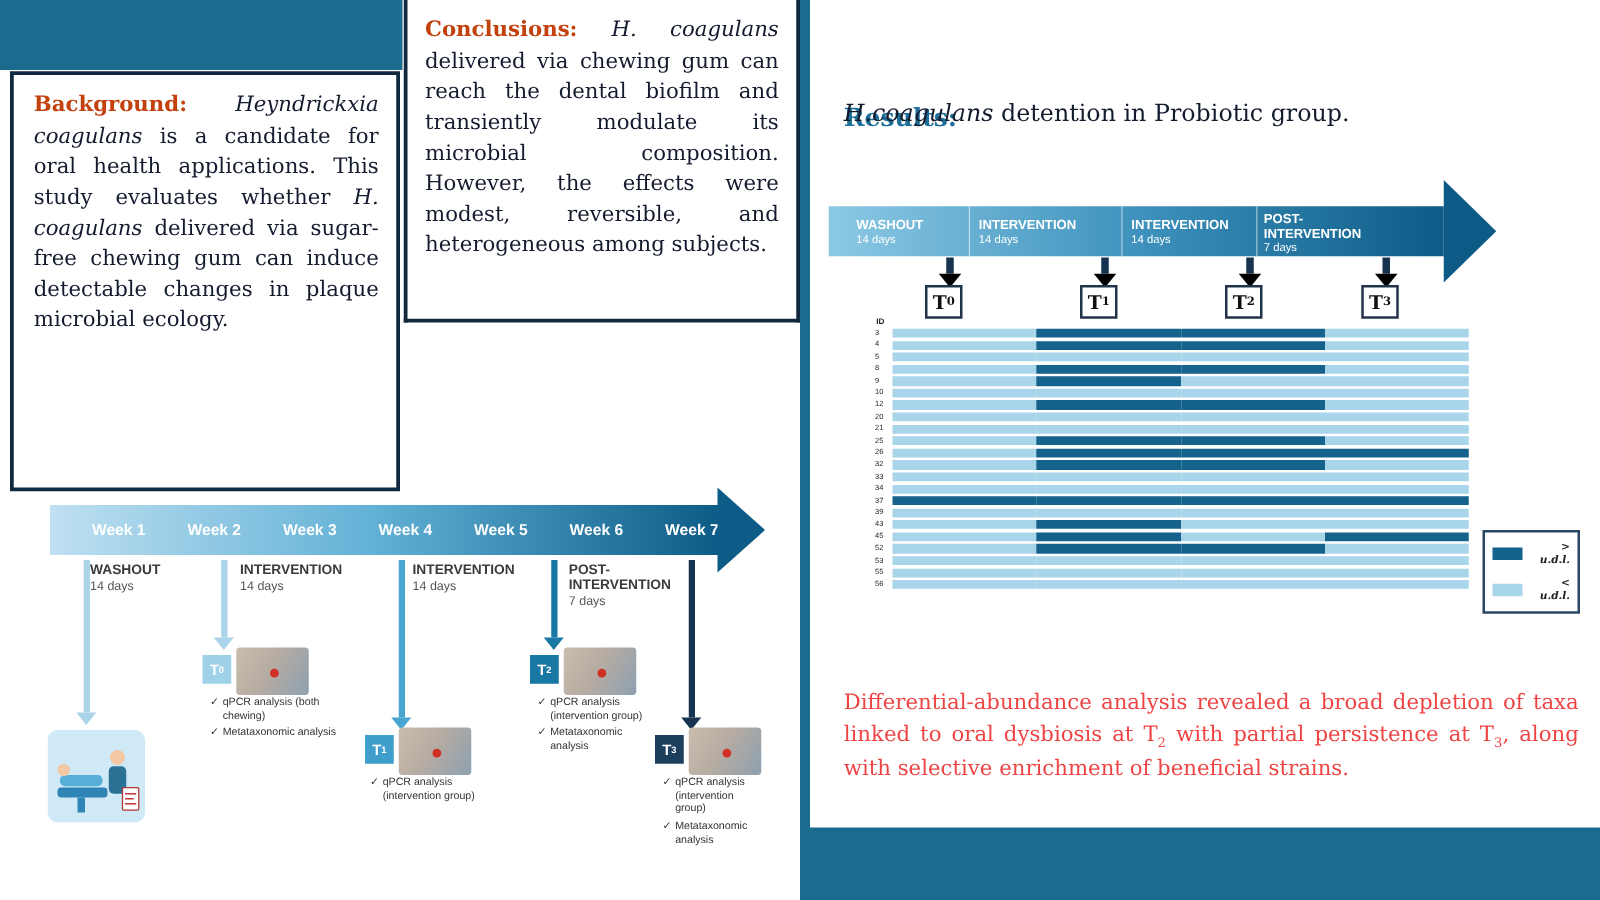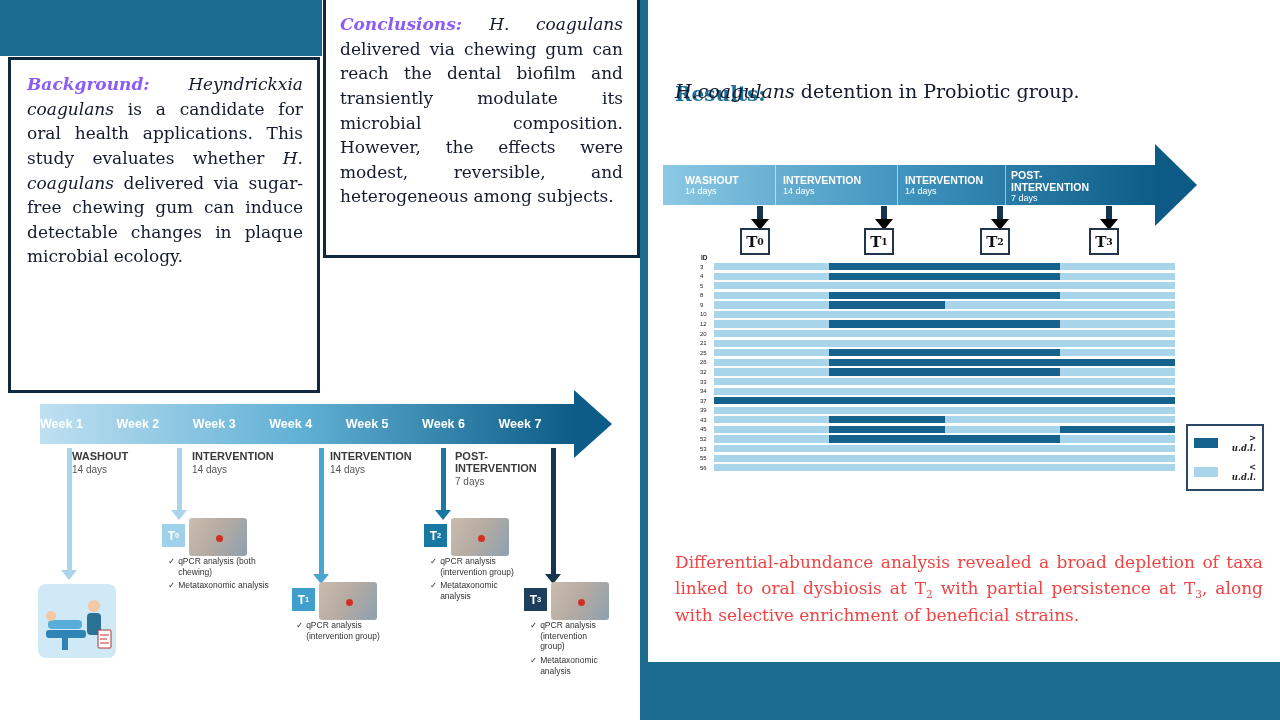--- a/index.html
+++ b/index.html
@@ -10,31 +10,31 @@
   .teal { position:absolute; background:#1a6b8e; }
   .top-left-bar { left:0; top:0; width:322px; height:56px; }
   .v-divider { left:640px; top:0; width:8px; height:720px; }
   .bottom-right-bar { left:648px; top:662px; width:632px; height:58px; }
 
   .box { position:absolute; background:#fff; border:3px solid #10293f; padding:12px 14px; }
   .background-box { left:8px; top:57px; width:312px; height:336px;padding-left:16px; }
   .conclusions-box { left:323px; top:0; width:317px; height:258px; border-top:none; }
 
   .body-text { font-size:17px; line-height:1.45; color:#141b2e; text-align:justify; }
-  .lead { color:#8b5cf6; font-weight:bold;font-style:italic; }
+  .lead { color:#c2410c; font-weight:bold; }
   .it { font-style:italic;margin-top:48px; }
   .sub { font-size:.62em; vertical-align:sub; }
 
   .methods-title { position:absolute; left:10px; top:338px; width:600px; font-size:18.5px; line-height:1.42; text-align:justify; color:#141b2e; }
 
   
   .weeks-arrow-body { position:absolute; left:40px; top:404px; width:535px; height:40px;
     background:linear-gradient(90deg,#bfe0f1 0%, #62b1d6 48%, #0d5c87 100%);
     display:flex; align-items:center; }
-  .week-label { flex:1; text-align:left; color:#fff; font-family:"Liberation Sans",sans-serif; font-weight:bold; font-size:12.5px; }
+  .week-label { flex:1; text-align:right; color:#fff; font-family:"Liberation Sans",sans-serif; font-weight:bold; font-size:12.5px; }
   .weeks-arrow-head { position:absolute; left:574px; top:390px; width:0; height:0;
     border-top:34px solid transparent; border-bottom:34px solid transparent; border-left:38px solid #0d5c87; }
 
   .m-phase { position:absolute; font-family:"Liberation Sans",sans-serif; color:#3a3a3a; }
   .m-phase .p-name { font-weight:bold; font-size:11px; }
   .m-phase .p-days { font-size:10px; color:#555; margin-top:2px; }
   .mp0 { left:72px;  top:450px; width:80px; }
   .mp1 { left:192px; top:450px; width:100px; }
   .mp2 { left:330px; top:450px; width:100px; }
   .mp3 { left:455px; top:450px; width:92px; }

